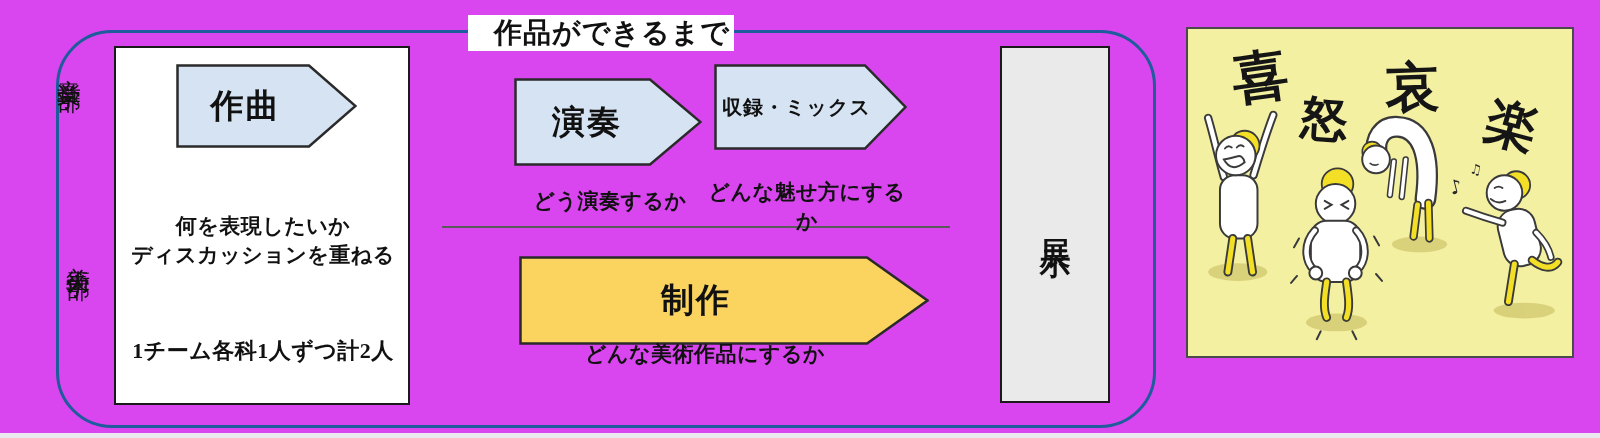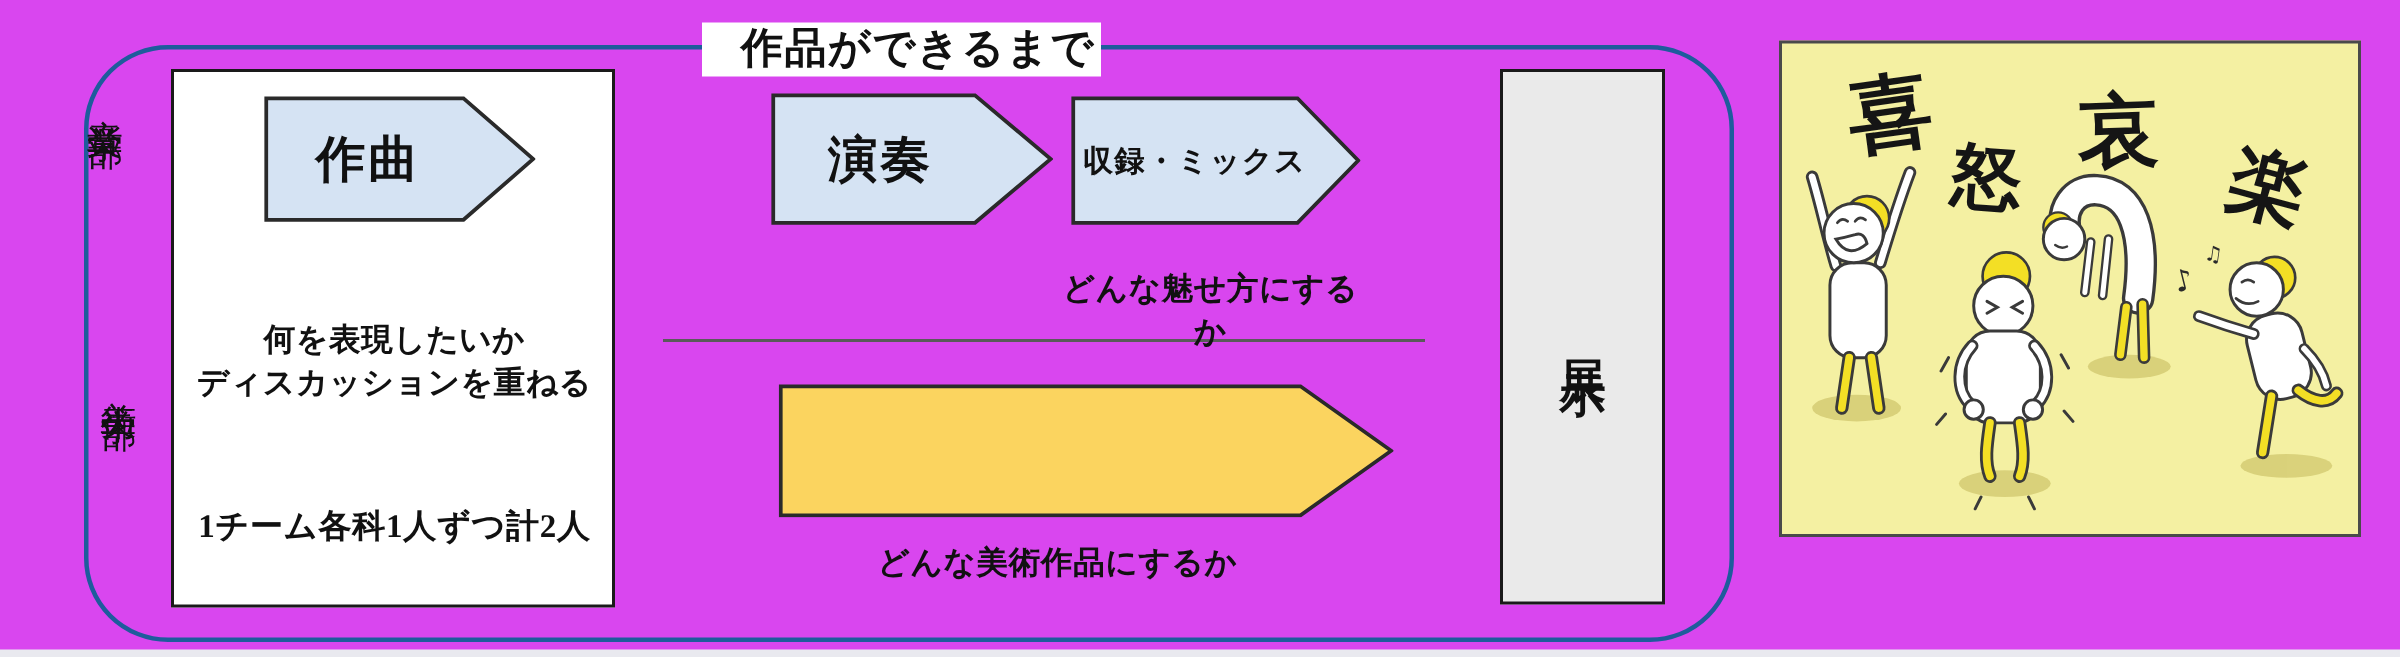--- a/index.html
+++ b/index.html
@@ -43,21 +43,21 @@
   .shift-tip-l { padding-right:56px; }
 
   .caption {
     position:absolute; text-align:center; font-weight:bold; font-size:21px;
     line-height:1.38; white-space:pre-line; z-index:2; letter-spacing:0.5px;
   }
   .cap-composition { left:120px; top:176px; width:286px;margin-top:36px; }
   .cap-performance { left:512px; top:187px; width:196px; }
   .cap-recording   { left:708px; top:178px; width:198px; }
   .cap-art         { left:118px; top:336px; width:290px; font-size:22px; }
-  .cap-production  { left:552px; top:361px; width:306px; }
+  .cap-production  { left:552px; top:340px; width:306px; }
 
   .divider { position:absolute; left:442px; top:226px; width:508px; height:0; border-top:2px solid #5a5a5a; z-index:1; }
 
   .exhibition-box {
     position:absolute; left:1000px; top:46px; width:110px; height:357px;
     background:var(--exhibition-gray,#eaeaea); border:2.5px solid #1a1a1a; box-sizing:border-box;
     display:flex; align-items:center; justify-content:center; z-index:2;
   }
   .exhibition-label {
     writing-mode:vertical-rl; text-orientation:upright;
@@ -92,45 +92,47 @@
 
   <div class="inner-box"></div>
 
   <div class="arrow" style="left:176px; top:64px; width:181px; height:84px;">
     <svg viewBox="0 0 181 84" preserveAspectRatio="none">
       <polygon class="arrow-shape blue" points="1.5,1.5 133,1.5 179.5,42 133,82.5 1.5,82.5"></polygon>
     </svg>
     <span class="label shift-tip">作曲</span>
   </div>
 
-  <div class="arrow" style="left:514px; top:62px; width:188px; height:88px;">
+  <div class="arrow" style="left:514px; top:78px; width:188px; height:88px;">
     <svg viewBox="0 0 188 88" preserveAspectRatio="none">
       <polygon class="arrow-shape blue" points="1.5,1.5 136,1.5 186.5,44 136,86.5 1.5,86.5"></polygon>
     </svg>
     <span class="label shift-tip">演奏</span>
   </div>
 
   <div class="arrow" style="left:714px; top:64px; width:193px; height:86px;">
     <svg viewBox="0 0 193 86" preserveAspectRatio="none">
       <polygon class="arrow-shape blue" points="1.5,1.5 151,1.5 191.5,43 151,84.5 1.5,84.5"></polygon>
     </svg>
     <span class="label small shift-tip-s">収録・ミックス</span>
   </div>
 
   <div class="caption cap-composition">何を表現したいか
 ディスカッションを重ねる</div>
+  <div class="caption cap-performance">どう演奏するか</div>
   <div class="caption cap-recording">どんな魅せ方にするか</div>
 
   <div class="divider"></div>
 
 
   <div class="arrow" style="left:519px; top:256px; width:410px; height:89px;">
     <svg viewBox="0 0 410 89" preserveAspectRatio="none">
       <polygon class="arrow-shape yellow" points="1.5,1.5 348,1.5 408.5,44.5 348,87.5 1.5,87.5"></polygon>
     </svg>
+    <span class="label shift-tip-l">制作</span>
   </div>
 
   <div class="caption cap-art">1チーム各科1人ずつ計2人</div>
   <div class="caption cap-production">どんな美術作品にするか</div>
 
   <div class="exhibition-box">
     <span class="exhibition-label">展示</span>
   </div>
 
   <div class="illustration">

